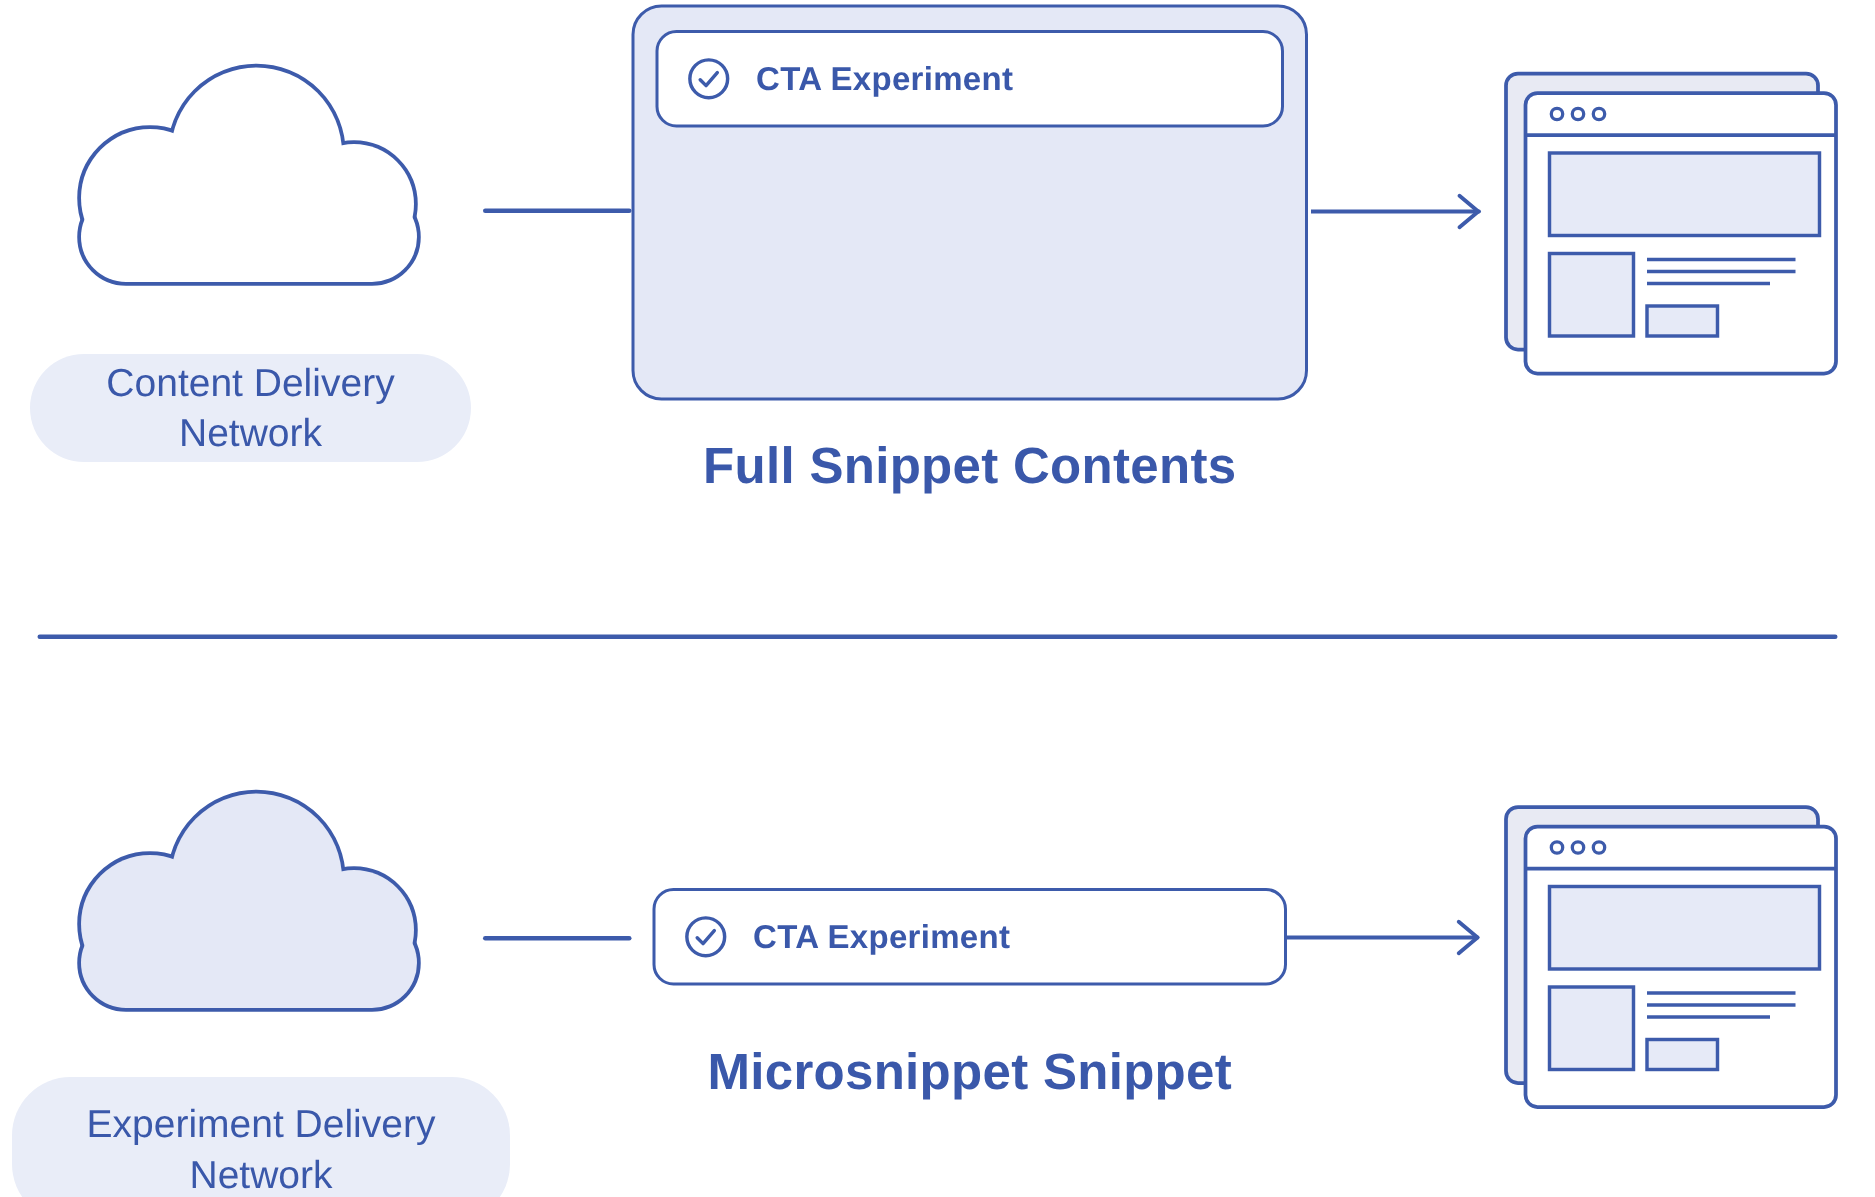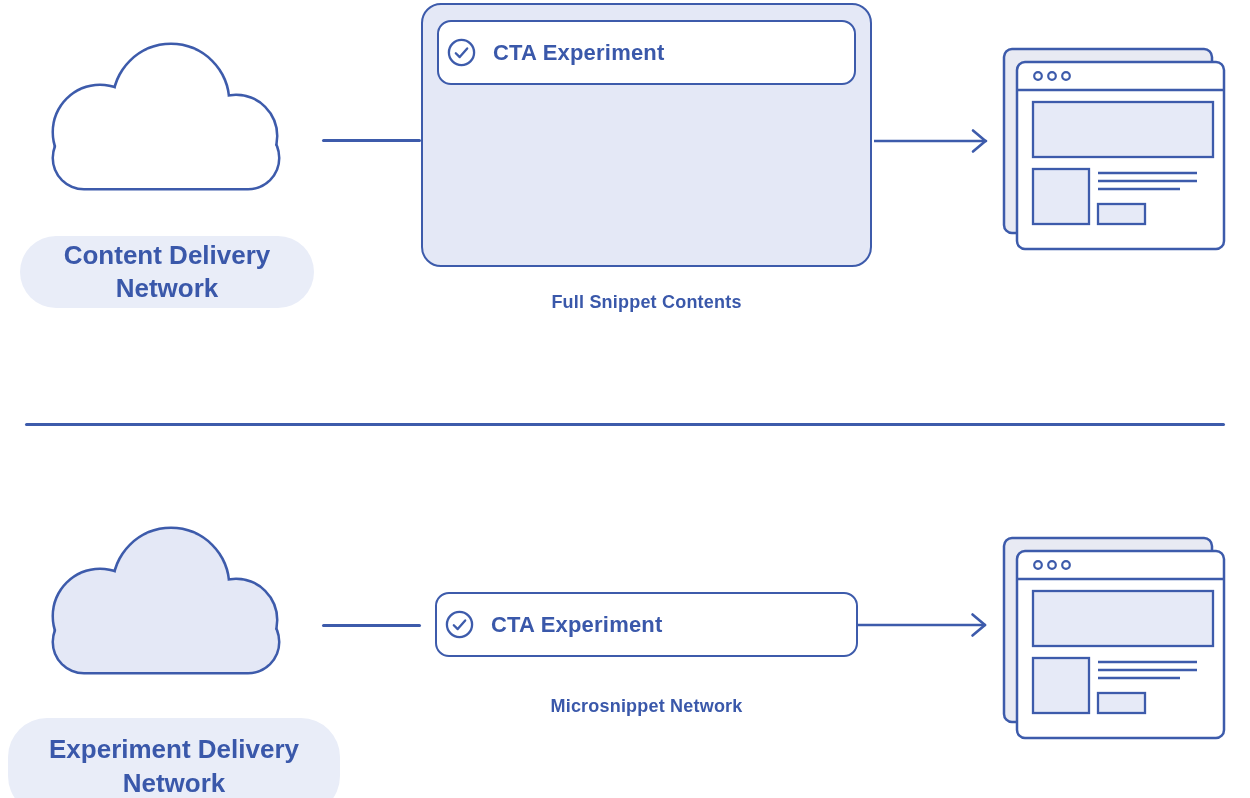--- a/index.html
+++ b/index.html
@@ -38,36 +38,36 @@
 
   
   #panel-top{
     left:421px;top:3px;width:451px;height:264px;box-sizing:border-box;
     background:var(--panel);border:2.5px solid var(--ink);border-radius:20px;
     padding:15px 14px;display:flex;flex-direction:column;justify-content:space-between;
   }
   .exp-row{
     background:#fff;border:2px solid var(--ink);border-radius:14px;
     height:65px;box-sizing:border-box;display:flex;align-items:center;gap:17px;
-    padding:0 8px;color:var(--text);font-size:22px;font-weight:700;letter-spacing:.2px;
+    padding:0 19px;color:var(--text);font-size:22px;font-weight:700;letter-spacing:.2px;
   }
   #box-bottom{left:435px;top:592px;width:423px;}
   .badge{flex:0 0 auto;display:block;}
   .badge circle,.badge path{stroke:var(--ink);stroke-width:2.3;fill:none;stroke-linecap:round;stroke-linejoin:round;}
 
   
-  .flow-title{color:var(--text);font-size:18px;font-weight:700;text-align:center;letter-spacing:.2px;}
+  .flow-title{color:var(--text);font-size:34px;font-weight:700;text-align:center;letter-spacing:.2px;}
   #title-top{left:421px;top:292px;width:451px;}
   #title-bottom{left:435px;top:696px;width:423px;}
 
   
   .pill{
     background:var(--pill);border-radius:39px;box-sizing:border-box;
     display:flex;flex-direction:column;align-items:center;justify-content:center;
-    text-align:right;color:var(--text);font-size:26px;font-weight:700;line-height:1.28;
+    text-align:right;color:var(--text);font-size:26px;font-weight:400;line-height:1.28;
     padding:8px 10px;
   }
   #pill-top{left:20px;top:236px;width:294px;height:72px;}
   #pill-bottom{left:8px;top:718px;width:332px;height:97px;}
 
   
   #browser-top{left:1002px;top:47px;}
   #browser-bottom{left:1002px;top:536px;}
   .back-win{fill:var(--window-back);stroke:var(--ink);stroke-width:2.5;}
   .front-win{fill:#fff;stroke:var(--ink);stroke-width:2.5;}
@@ -152,21 +152,21 @@
   <div id="conn-bottom" class="abs conn"></div>
 
   <div id="box-bottom" class="abs exp-row">
     <svg class="badge" width="29" height="29" viewBox="0 0 29 29">
       <circle cx="14.5" cy="14.5" r="12.6"></circle>
       <path d="M8.8 15.2 l3.9 3.9 l7.5 -8.7"></path>
     </svg>
     <span>CTA Experiment</span>
   </div>
 
-  <div id="title-bottom" class="abs flow-title">Microsnippet Network</div>
+  <div id="title-bottom" class="abs flow-title">Microsnippet Snippet</div>
 
   <svg id="arrow-bottom" class="abs arrow-svg" width="131" height="30" viewBox="0 0 131 30">
     <line x1="0" y1="15" x2="127" y2="15"></line>
     <polyline points="114.5,4.5 127,15 114.5,25.5"></polyline>
   </svg>
 
   <svg id="browser-bottom" class="abs" width="226" height="205" viewBox="0 0 226 205">
     <use href="#browser-art"></use>
   </svg>
 

